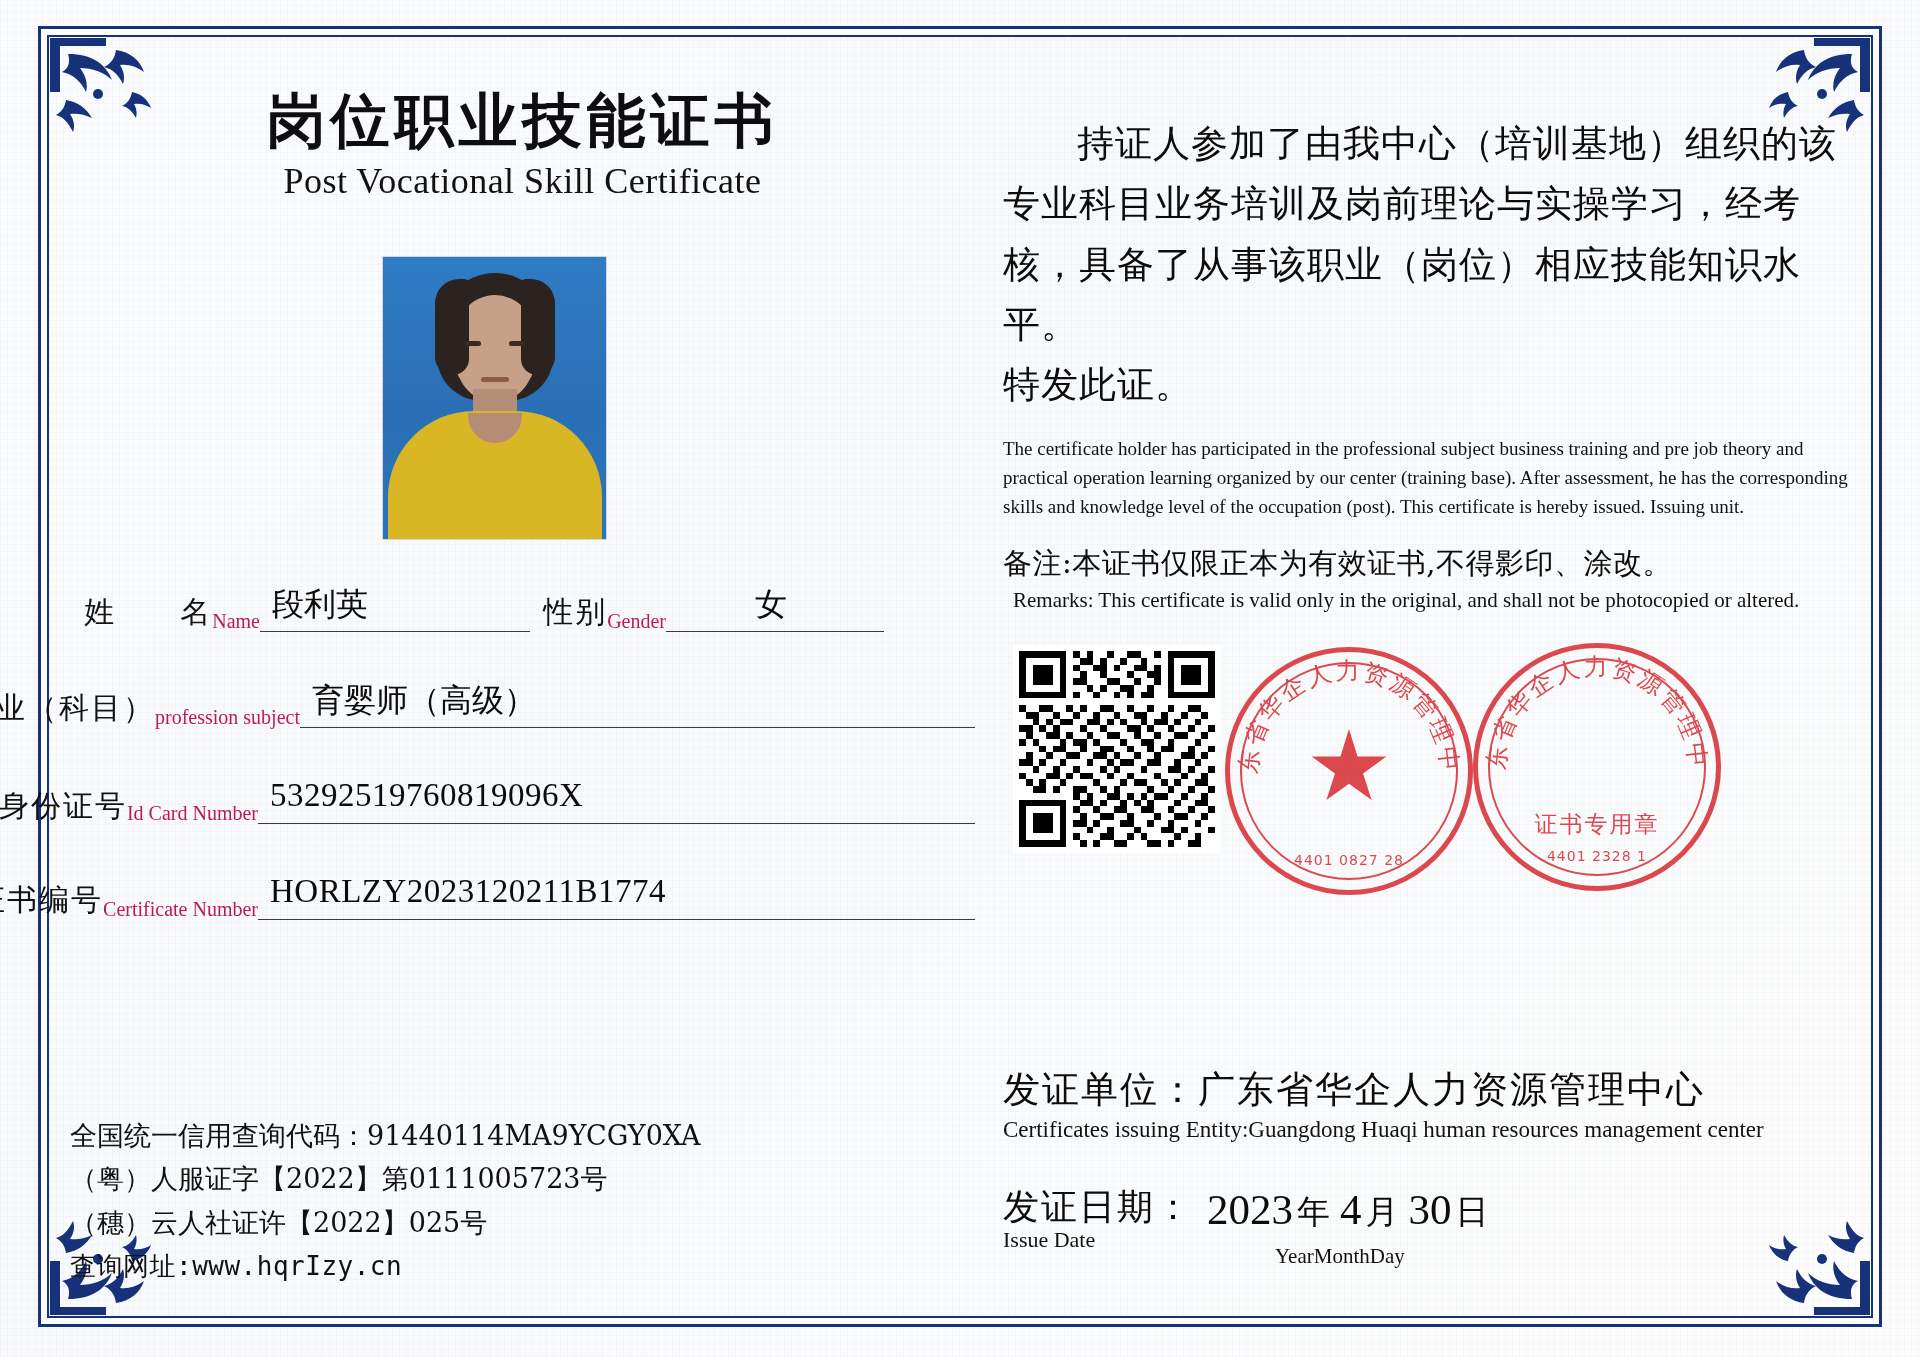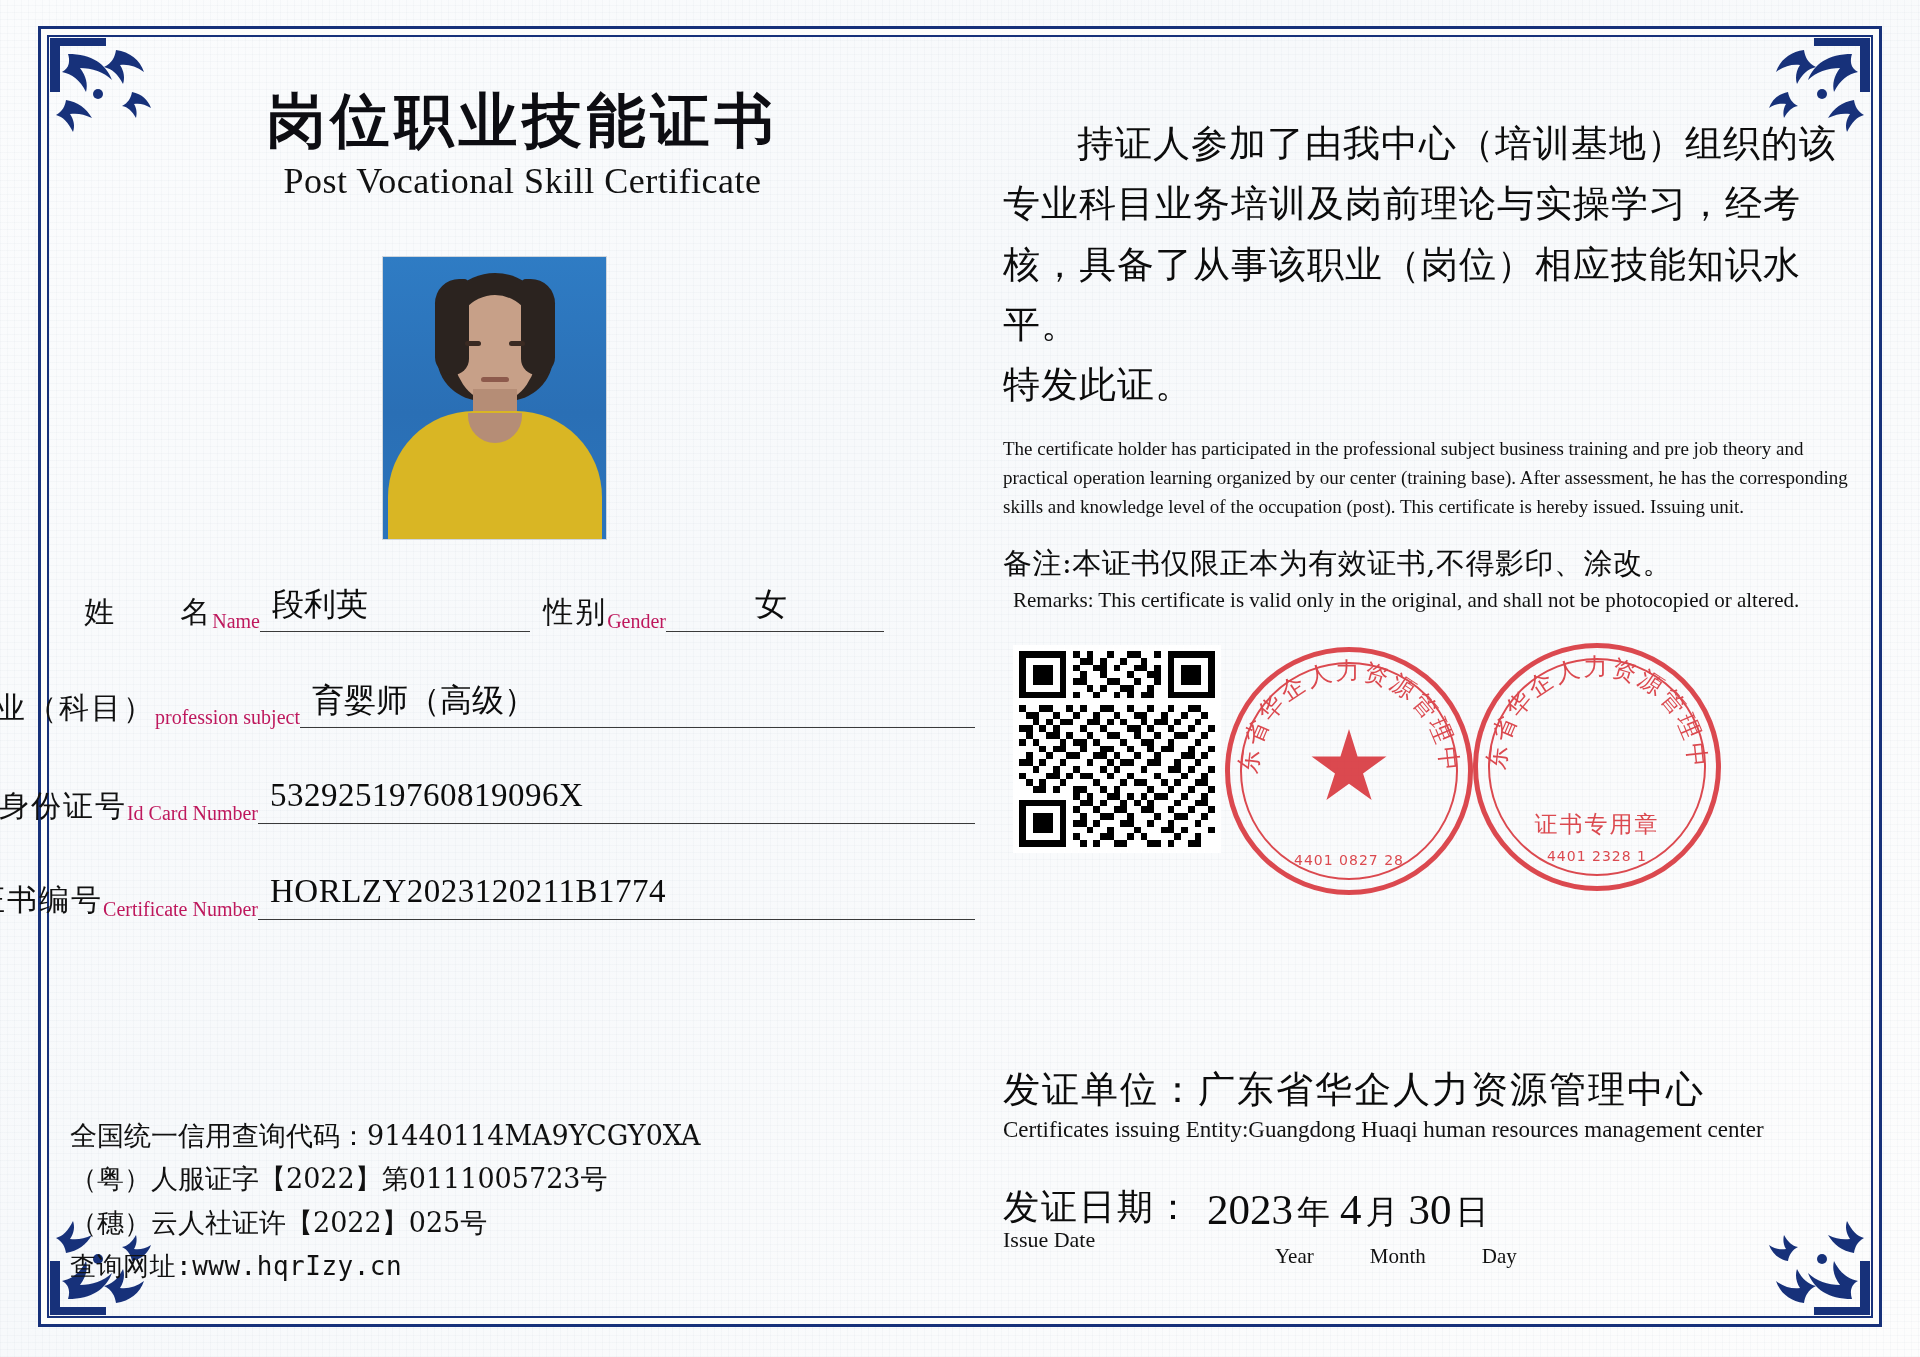--- a/index.html
+++ b/index.html
@@ -843,21 +843,21 @@
           <span class="date-cnu">月</span>
         </div>
         <div class="date-group">
           <div class="date-col">
             <span class="date-num">30</span>
           </div>
           <span class="date-cnu">日</span>
         </div>
       </div>
 
-      <div style="position:absolute; left:300px; bottom:24px; display:flex; gap:56px;">
+      <div style="position:absolute; left:300px; bottom:24px; display:flex; ">
         <span style="font-family:'Liberation Serif',serif;font-size:21px;color:#111;">Year</span>
         <span style="font-family:'Liberation Serif',serif;font-size:21px;color:#111;">Month</span>
         <span style="font-family:'Liberation Serif',serif;font-size:21px;color:#111;">Day</span>
       </div>
 
     </div>
   </div>
 </div>
 
 </body></html>

